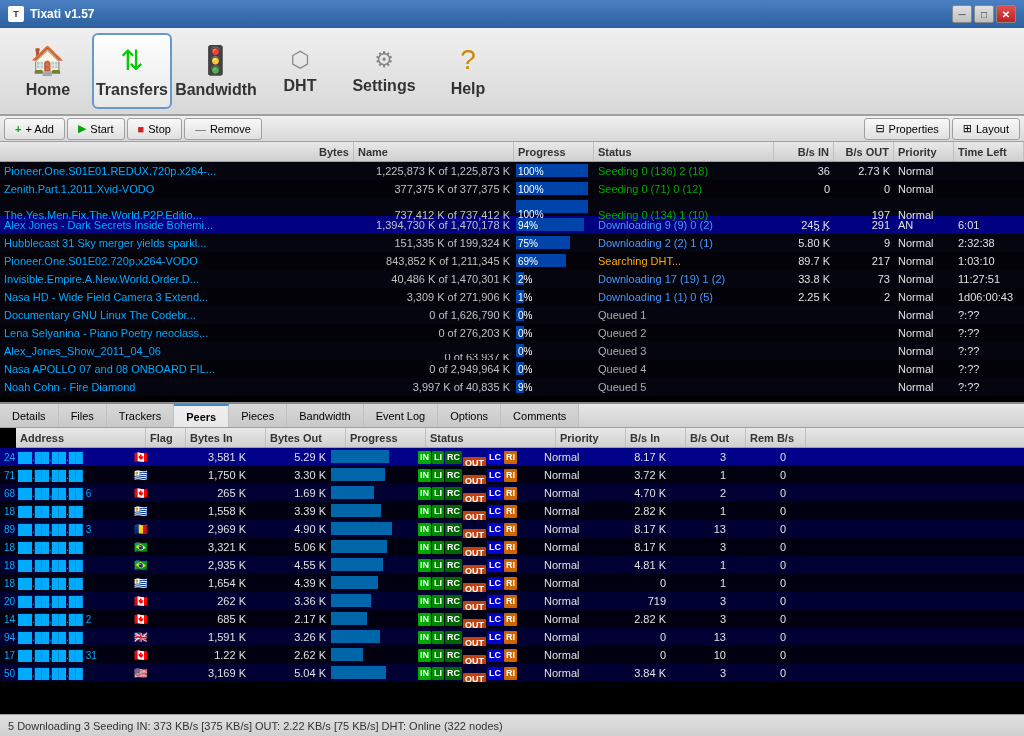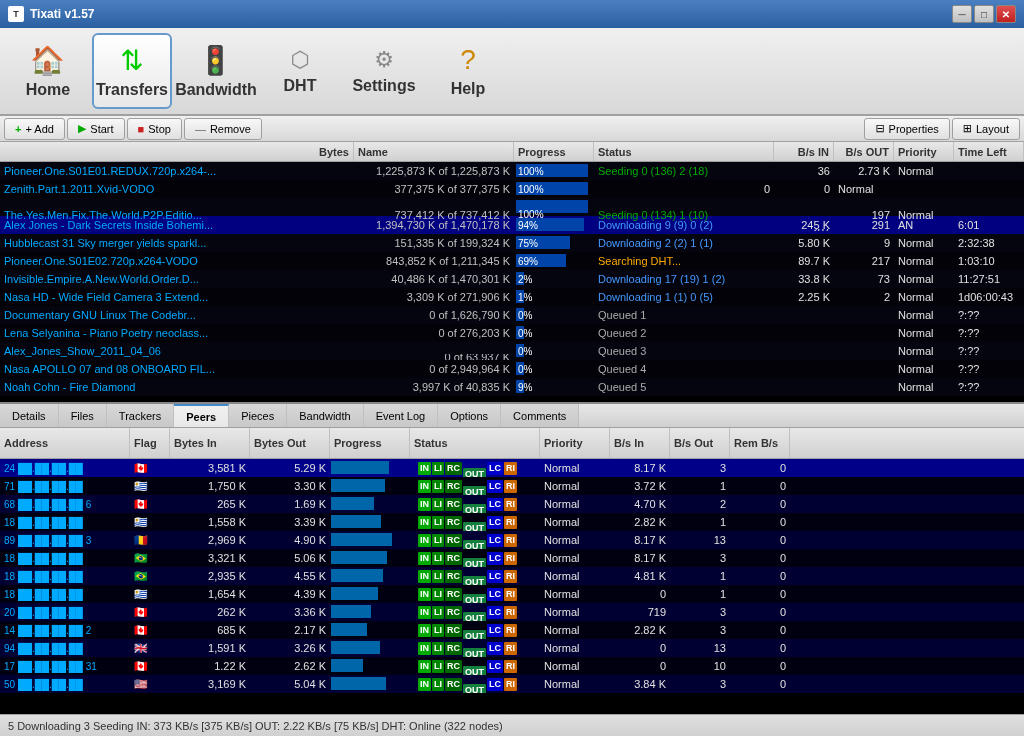--- a/index.html
+++ b/index.html
@@ -48,35 +48,35 @@
     
     .bottom-panel { flex: 1; display: flex; flex-direction: column; border-top: 2px solid #888; }
     
     
     .tabs { background: linear-gradient(to bottom, #e8e8e8, #d0d0d0); display: flex; height: 24px; border-bottom: 1px solid #a0a0a0; }
     .tab { padding: 4px 12px; cursor: pointer; font-size: 11px; border-right: 1px solid #c0c0c0; display: flex; align-items: center; background: linear-gradient(to bottom, #d8d8d8, #c8c8c8); }
     .tab.active { background: linear-gradient(to bottom, #f0f0f0, #e8e8e8); border-top: 2px solid #4488cc; color: #000; font-weight: bold; }
     
     
     .peers-table { flex: 1; background: #000; overflow: hidden; }
-    .peers-header { background: linear-gradient(to bottom, #e8e8e8, #d0d0d0); display: grid; grid-template-columns: 130px 40px 80px 80px 80px 130px 70px 60px 60px 60px; height: 31px; font-size: 11px; font-weight: bold; color: #333; border-bottom: 1px solid #a0a0a0; }
+    .peers-header { background: linear-gradient(to bottom, #e8e8e8, #d0d0d0); display: grid; grid-template-columns: 130px 40px 80px 80px 80px 130px 70px 60px 60px 60px; height: 20px; font-size: 11px; font-weight: bold; color: #333; border-bottom: 1px solid #a0a0a0; margin-left: 16px; }
     .peers-header div { padding: 2px 4px; border-right: 1px solid #c0c0c0; display: flex; align-items: center; overflow: hidden; white-space: nowrap; }
     .peers-body { overflow-y: auto; height: calc(100% - 20px); }
     .peer-row { display: grid; grid-template-columns: 130px 40px 80px 80px 80px 130px 70px 60px 60px 60px; height: 18px; cursor: pointer; }
     .peer-row div { padding: 1px 4px; overflow: hidden; white-space: nowrap; font-size: 11px; display: flex; align-items: center; color: #e0e0e0; }
     .peer-row.even { background: #000033; }
     .peer-row.odd { background: #000011; }
     .peer-row.selected { background: #000080; }
     
     .status-pills { display: flex; gap: 1px; }
     .pill { padding: 0 2px; font-size: 9px; font-weight: bold; height: 13px; display: flex; align-items: center; border-radius: 1px; }
     .pill-in { background: #00aa00; color: white; }
     .pill-li { background: #008800; color: white; }
     .pill-rc { background: #006600; color: white; }
-    .pill-out-red { background: #15803d; color: white; margin-top: 12px; }
+    .pill-out-red { background: #c2410c; color: white; margin-top: 12px; }
     .pill-lc { background: #0000cc; color: white; }
     .pill-ri { background: #cc6600; color: white; }
     
     
     .status-bar { background: linear-gradient(to bottom, #e0e0e0, #d0d0d0); height: 22px; display: flex; align-items: center; padding: 0 8px; font-size: 11px; color: #333; border-top: 1px solid #a0a0a0; }
     
     
     ::-webkit-scrollbar { width: 14px; }
     ::-webkit-scrollbar-track { background: #d4d0c8; }
     ::-webkit-scrollbar-thumb { background: linear-gradient(to right, #c0bdb5, #a8a5a0); border: 1px solid #888; }
@@ -179,20 +179,21 @@
     <div style="color:#e0e0e0;">Normal</div>
     <div style="color:#e0e0e0;"></div>
   </div>
         <div class="list-row alt" style="background: rgb(2, 2, 8);">
     <div class="name" style="color:#00aaff;">Zenith.Part.1.2011.Xvid-VODO</div>
     <div class="bytes" style="color:#c0c0c0; justify-content:flex-end;">377,375 K of 377,375 K</div>
     <div class="progress-cell" style="position:relative; overflow:hidden;">
       <div style="position:absolute; left:2px; top:2px; width:72px; height:13px; background:#0044aa;"></div>
       <span style="position:relative; z-index:1; color:white; font-size:10px;">100%</span>
     </div>
+    <div style="color:#00aa00;">Seeding 0 (71) 0 (12)</div>
     <div style="color:#e0e0e0; justify-content:flex-end;">0</div>
     <div style="color:#e0e0e0; justify-content:flex-end;">0</div>
     <div style="color:#e0e0e0;">Normal</div>
     <div style="color:#e0e0e0;"></div>
   </div>
         <div class="list-row" style="background: rgb(5, 5, 16);">
     <div class="name" style="color:#00aaff;">The.Yes.Men.Fix.The.World.P2P.Editio...</div>
     <div class="bytes" style="color:#c0c0c0; justify-content:flex-end;">737,412 K of 737,412 K</div>
     <div class="progress-cell" style="position:relative; overflow:hidden;">
       <div style="position:absolute; left:2px; top:2px; width:72px; height:13px; background:#0044aa;"></div>

